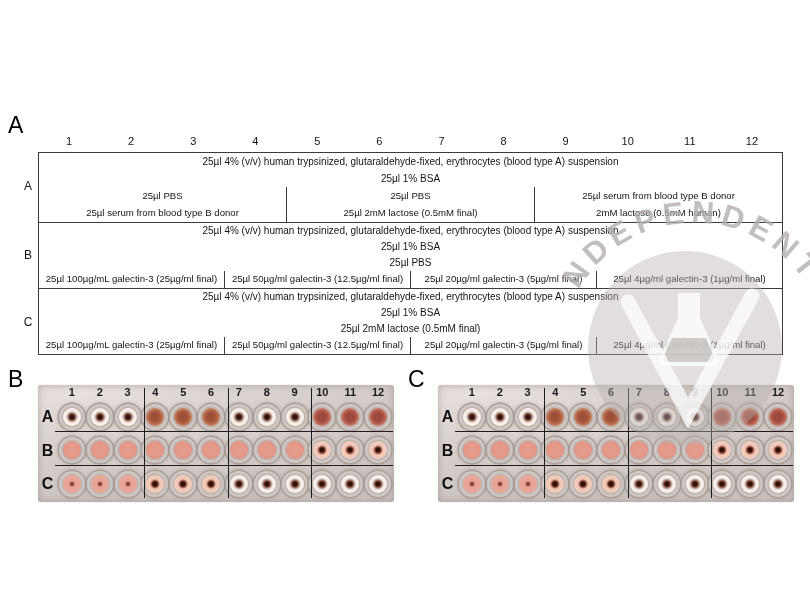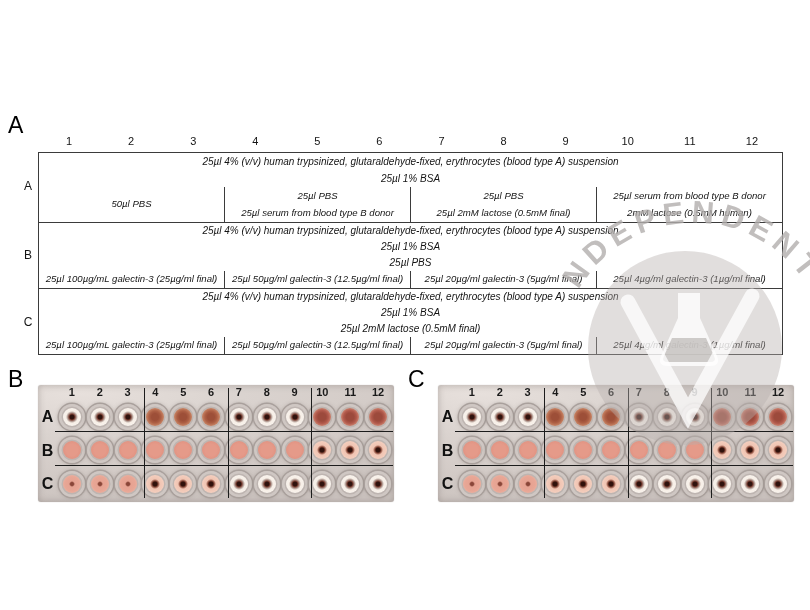--- a/index.html
+++ b/index.html
@@ -4,21 +4,21 @@
 <style>
   html,body{margin:0;padding:0;background:#fff;}
   #page{position:relative;width:810px;height:610px;background:#fff;overflow:hidden;
         font-family:"Liberation Sans","DejaVu Sans",sans-serif;color:#141414;}
   .pletter{position:absolute;font-size:23px;line-height:26px;color:#000;}
   
   .colnums{position:absolute;left:38px;top:135px;width:745px;display:flex;font-size:11px;color:#141414;}
   .colnums span{flex:1 1 0;text-align:center;}
   .rlab{position:absolute;left:20px;width:16px;text-align:center;font-size:12px;line-height:14px;color:#141414;}
   .condtable{position:absolute;left:38px;top:152px;width:745px;box-sizing:border-box;
-             border:1px solid #3b3b3b;background:transparent;font-style:italic;}
+             border:1px solid #3b3b3b;background:transparent;}
   .trow{position:relative;}
   .trow + .trow{border-top:1px solid #3b3b3b;}
   .fline{height:17px;line-height:17px;text-align:center;white-space:nowrap;font-size:10px;}
   .fline.s{height:16px;line-height:16px;}
   .subrow{display:flex;}
   .subrow.two{height:35px;}
   .subrow.one{height:17px;justify-content:space-between;}
   .cell{flex:1 1 0;min-width:0;display:flex;flex-direction:column;justify-content:center;align-items:center;}
   .cell + .cell{border-left:1px solid #3b3b3b;}
   .cline{line-height:16.5px;white-space:nowrap;font-size:9.6px;}
@@ -76,23 +76,20 @@
   <div class="rlab" style="top:248px;">B</div>
   <div class="rlab" style="top:315px;">C</div>
 
   <div class="condtable">
 
     <div class="trow">
       <div class="fline">25µl 4% (v/v) human trypsinized, glutaraldehyde-fixed, erythrocytes (blood type A) suspension</div>
       <div class="fline">25µl 1% BSA</div>
       <div class="subrow two">
         <div class="cell">
-          <div class="cline">50µl PBS</div>
-        </div>
-        <div class="cell">
           <div class="cline">25µl PBS</div>
           <div class="cline">25µl serum from blood type B donor</div>
         </div>
         <div class="cell">
           <div class="cline">25µl PBS</div>
           <div class="cline">25µl 2mM lactose (0.5mM final)</div>
         </div>
         <div class="cell">
           <div class="cline">25µl serum from blood type B donor</div>
           <div class="cline">2mM lactose (0.5mM human)</div>

